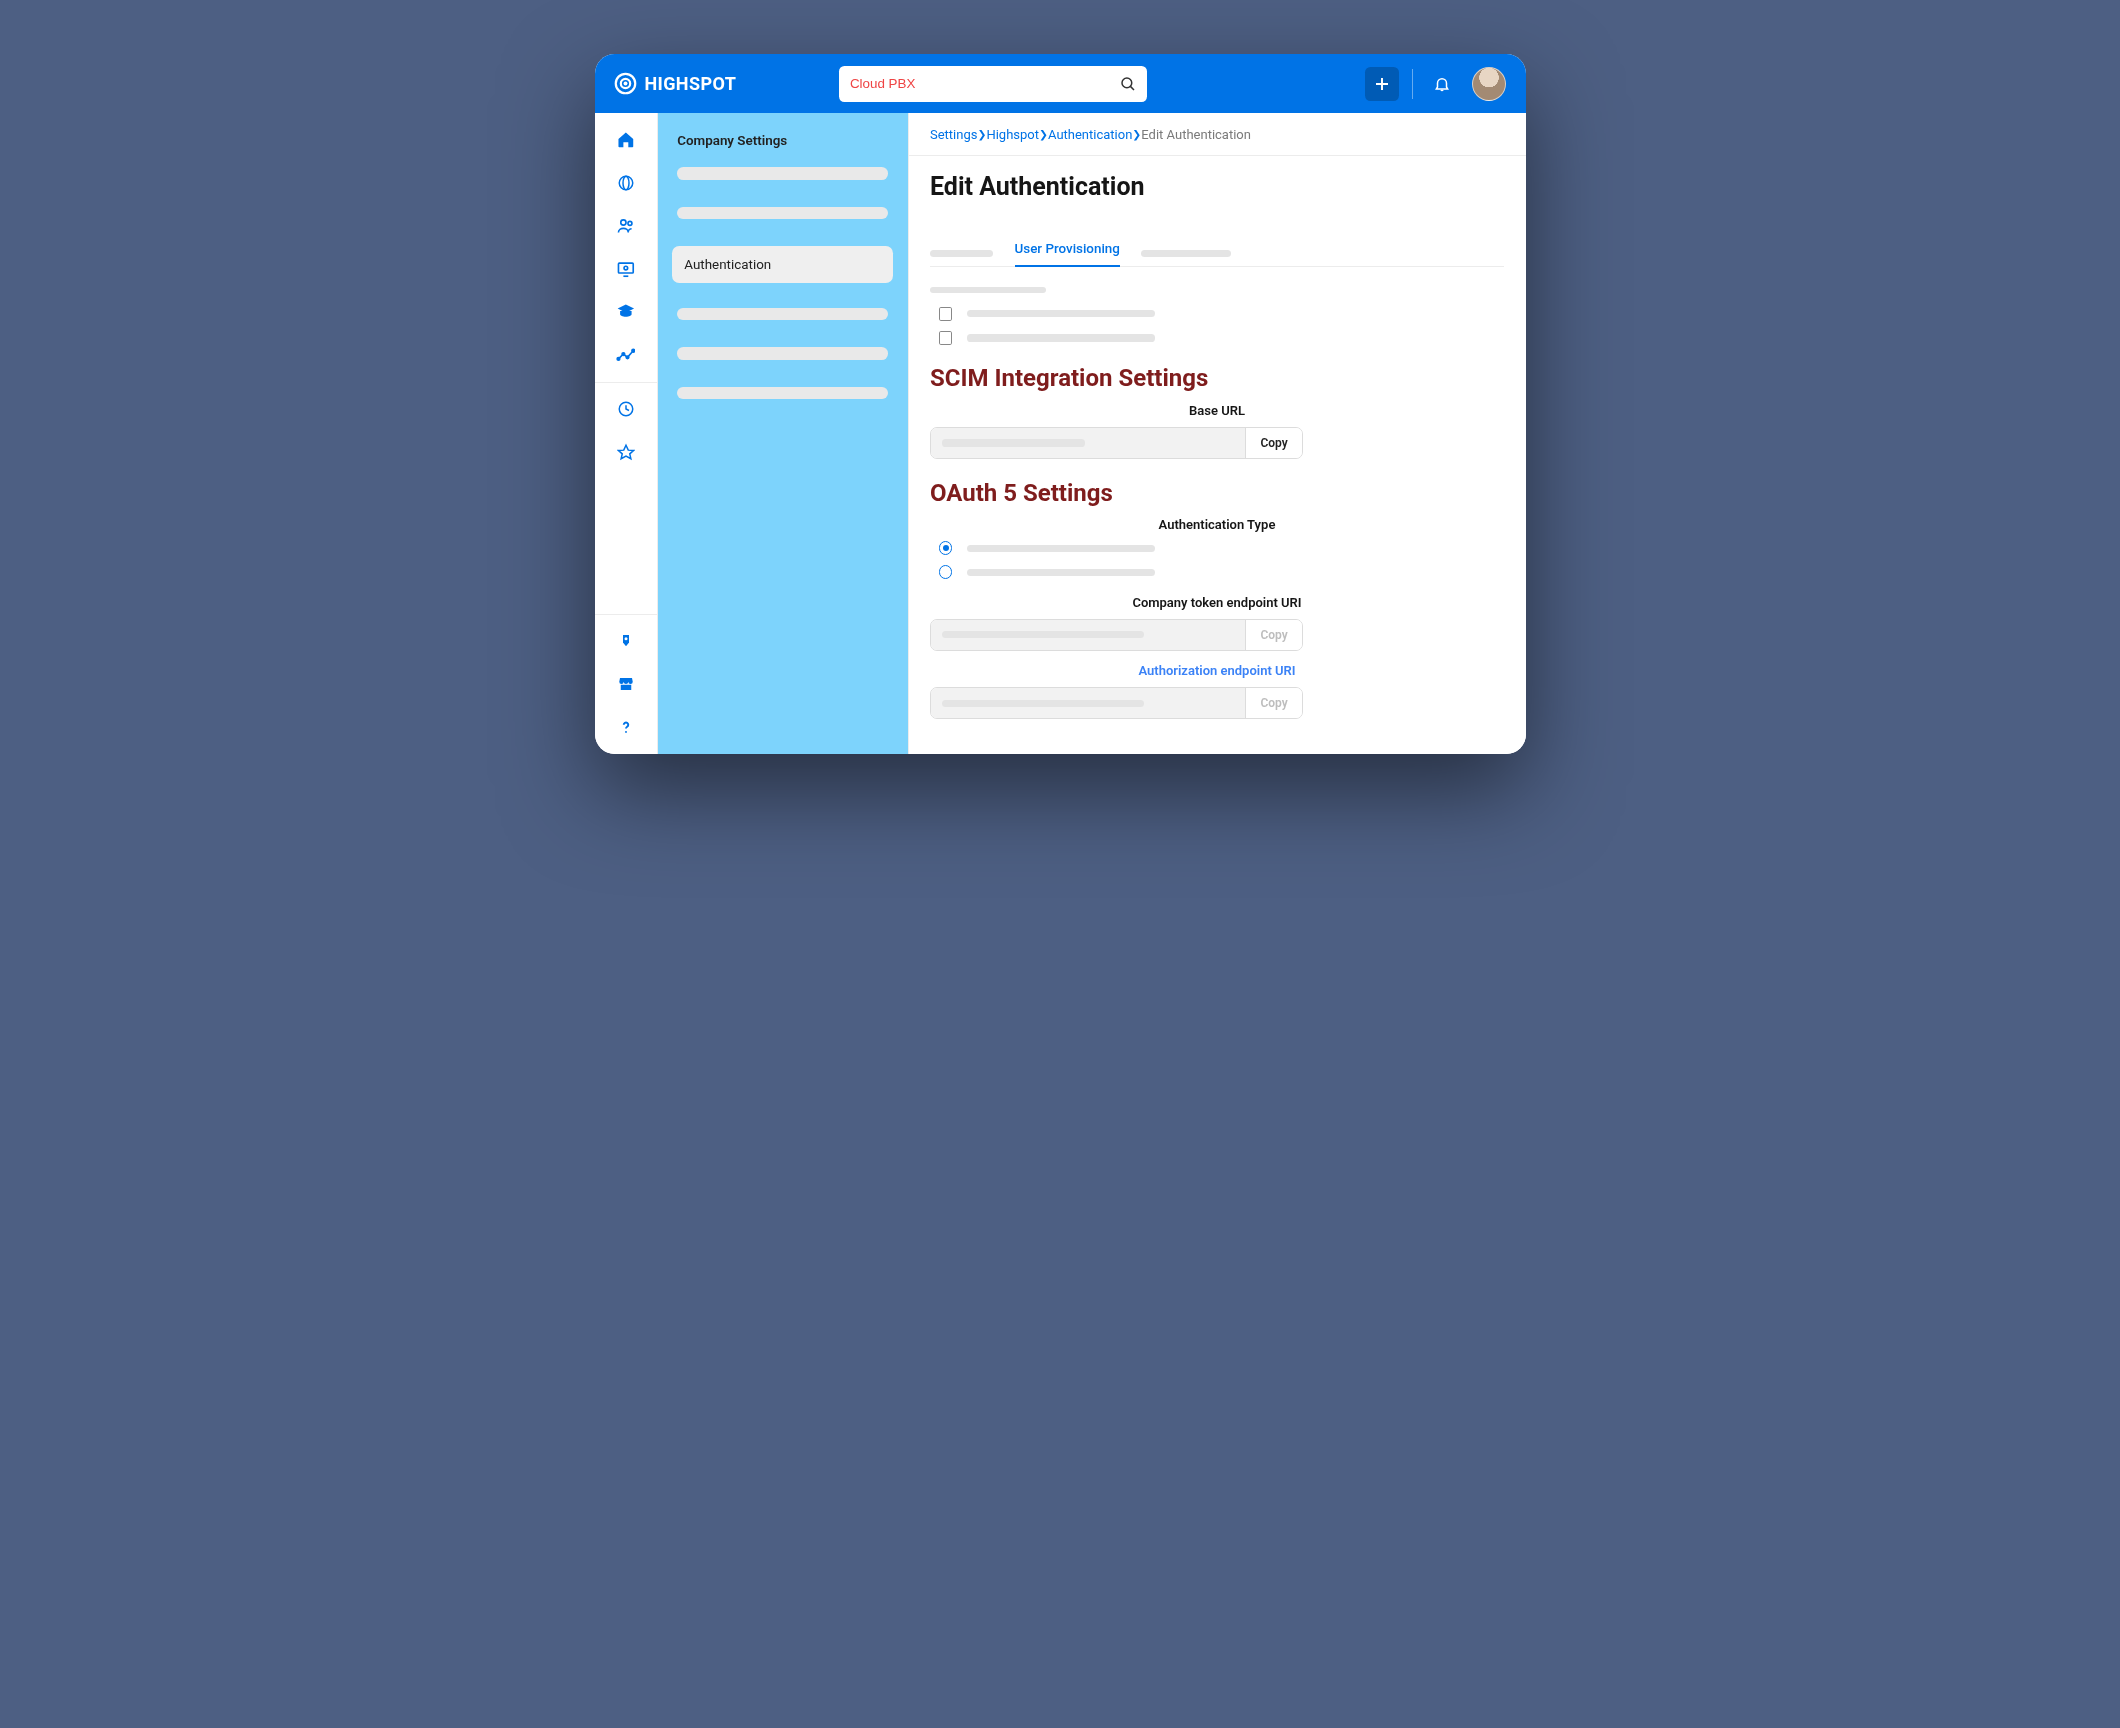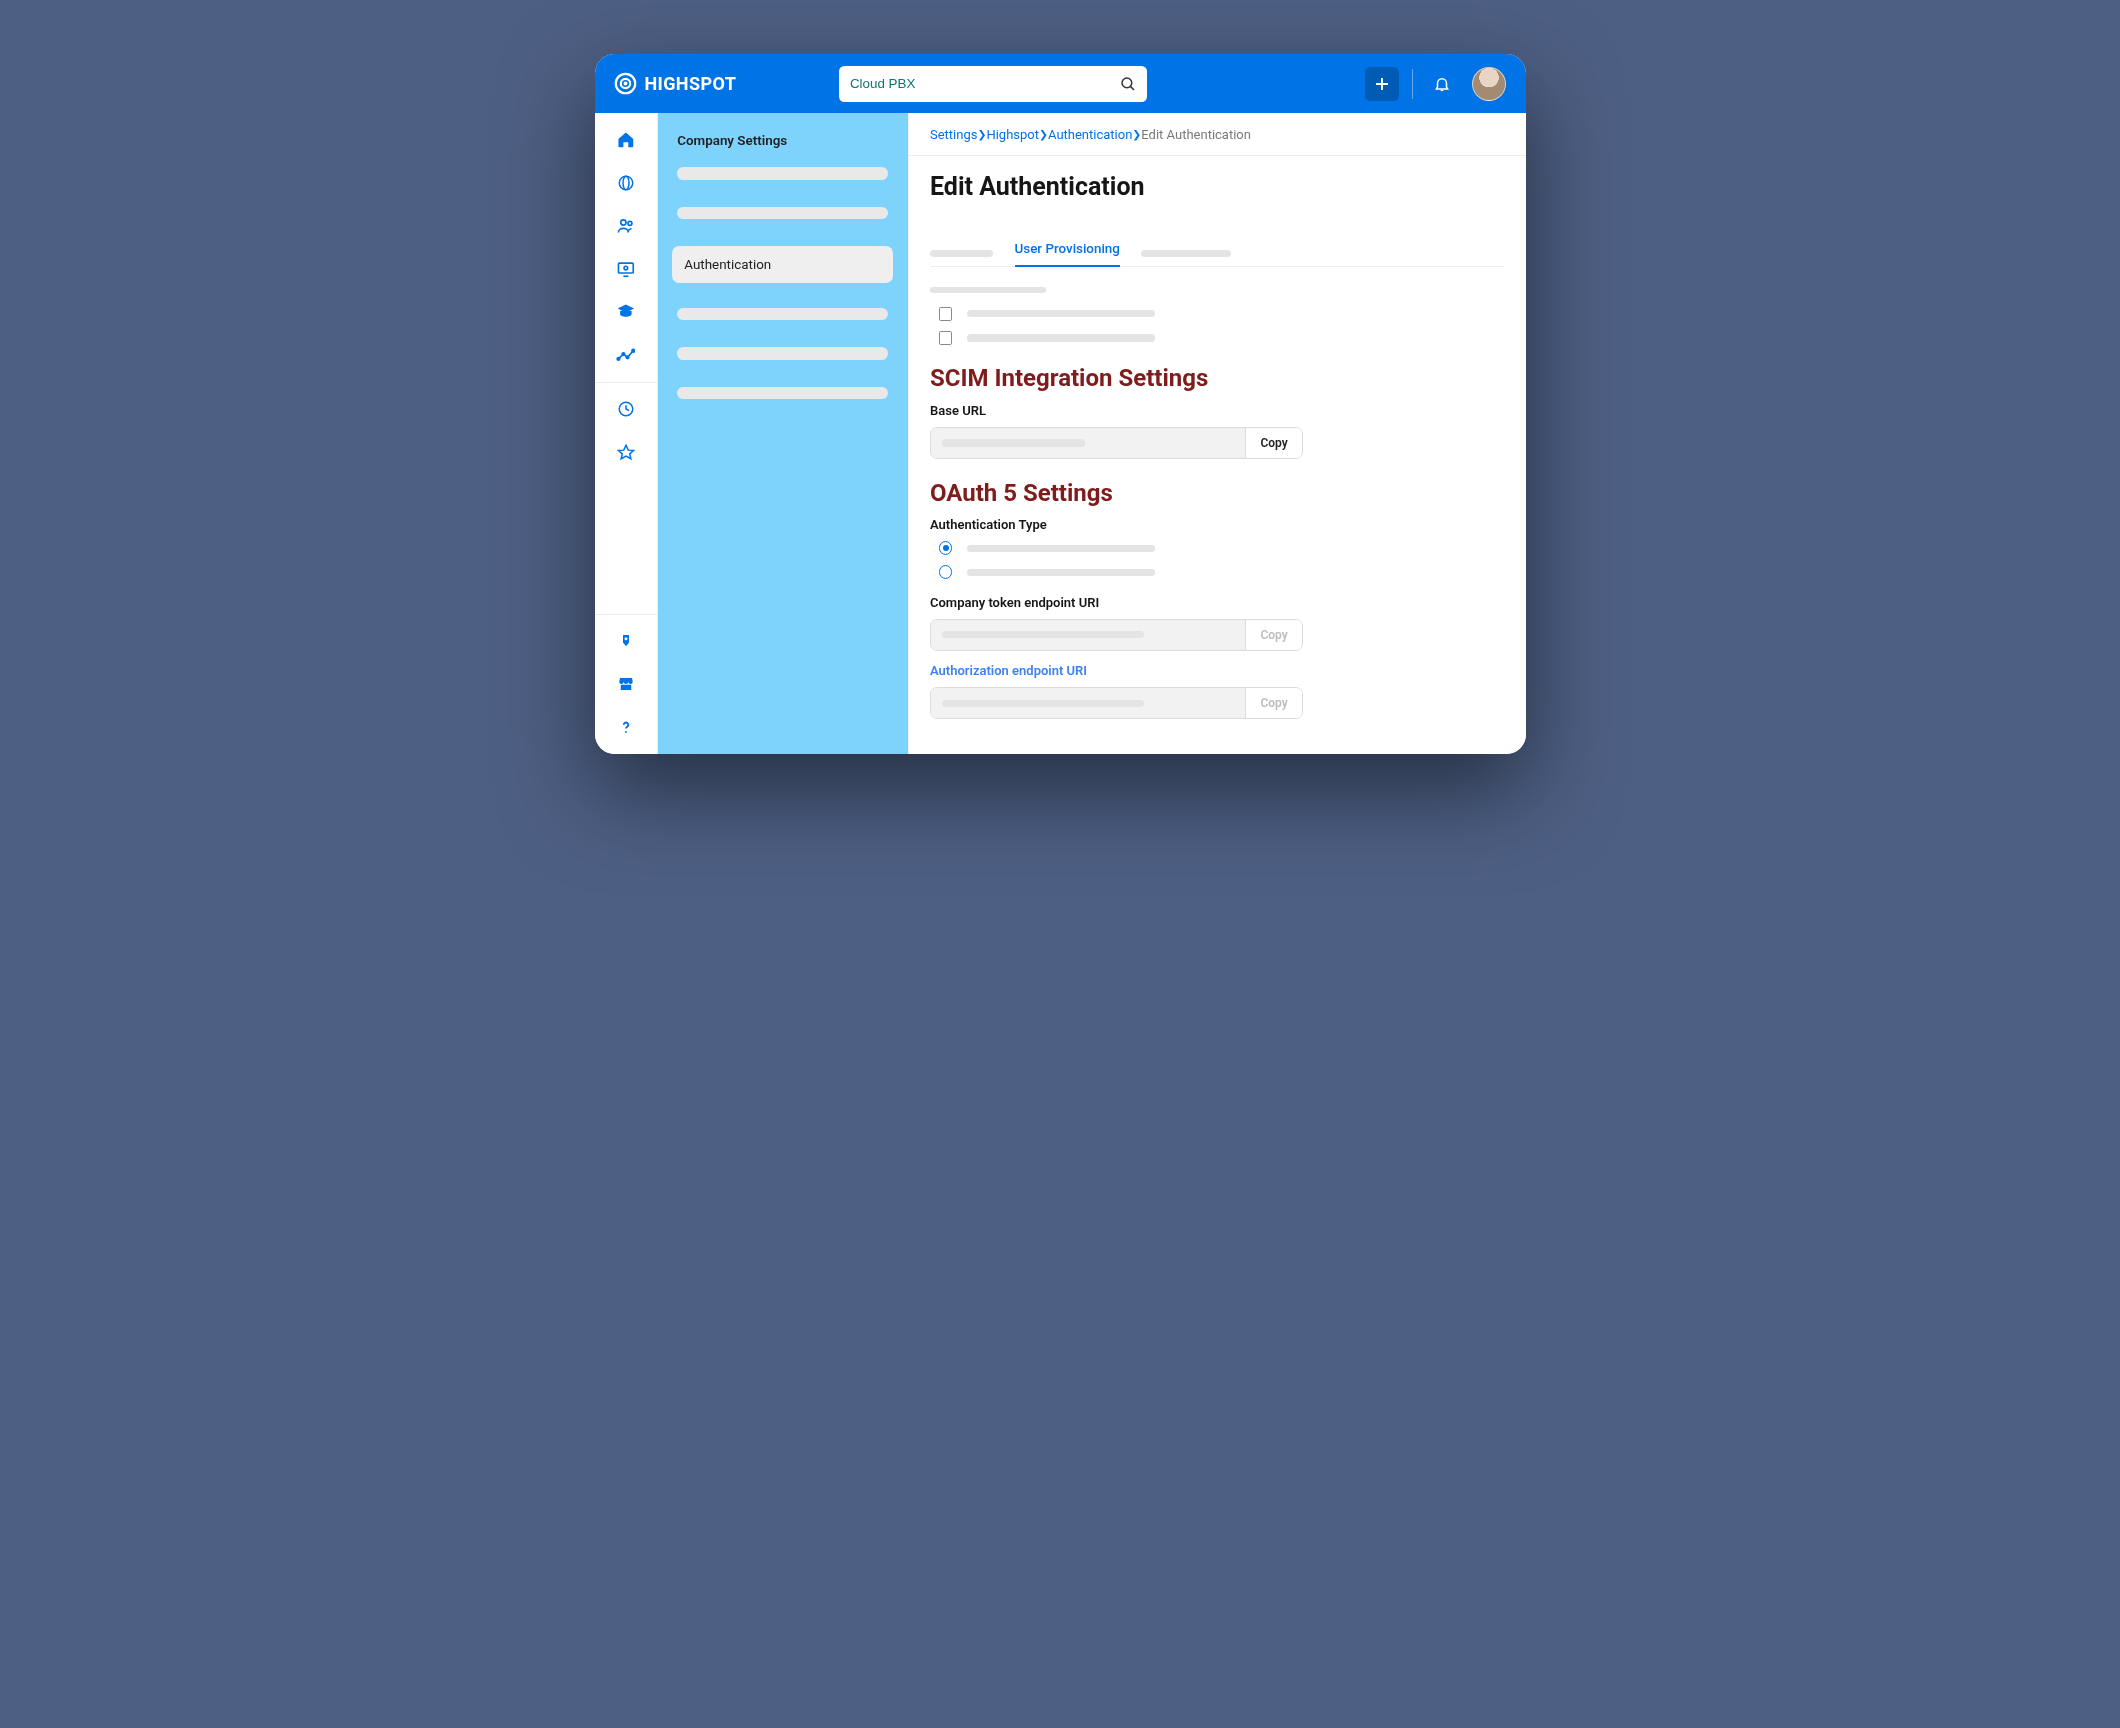--- a/index.html
+++ b/index.html
@@ -49,21 +49,21 @@
     border-radius: 5.4px;
     display: flex;
     align-items: center;
     padding: 0 10.7px;
   }
   .searchbox input {
     flex: 1;
     border: none;
     outline: none;
     font-size: 13.4px;
-    color: #0f766e;
+    color: #ef4444;
     background: transparent;
   }
   .topbar-spacer { flex: 1; }
   .topbar-actions { display: flex; align-items: center; gap: 12.5px; }
   .sqbtn {
     width: 34px; height: 34px;
     border-radius: 5.4px;
     display: flex; align-items: center; justify-content: center;
     cursor: pointer;
   }
@@ -159,21 +159,21 @@
     border-bottom: 2.7px solid #0073e6;
     margin-bottom: -0.9px;
   }
 
   .skel-label { width: 116px; height: 6.3px; background: #e4e4e4; border-radius: 3.6px; margin-bottom: 14.3px; }
   .check-row { display: flex; align-items: center; gap: 14.3px; margin-left: 9px; margin-bottom: 10.7px; }
   .checkbox-sq { width: 13.4px; height: 13.4px; border: 1.8px solid #888; border-radius: 1.8px; }
   .line-skel { width: 188px; height: 7.2px; background: #e4e4e4; border-radius: 3.6px; }
 
   h2.section { font-size: 24px; font-weight: 700; color: #7f1d1d; margin-top: 19.7px; margin-bottom: 10.7px; }
-  .field-label { font-size: 13px; font-weight: 600; color: #161616; margin-bottom: 9px; }
+  .field-label { font-size: 13px; font-weight: 600; color: #161616; margin-bottom: 9px; text-align: center; }
   .field-label.muted { color: #3b82f6; }
 
   .copyfield {
     display: flex;
     width: 373px;
     border: 0.9px solid #dcdcdc;
     border-radius: 7px;
     overflow: hidden;
     margin-bottom: 9px;
   }

